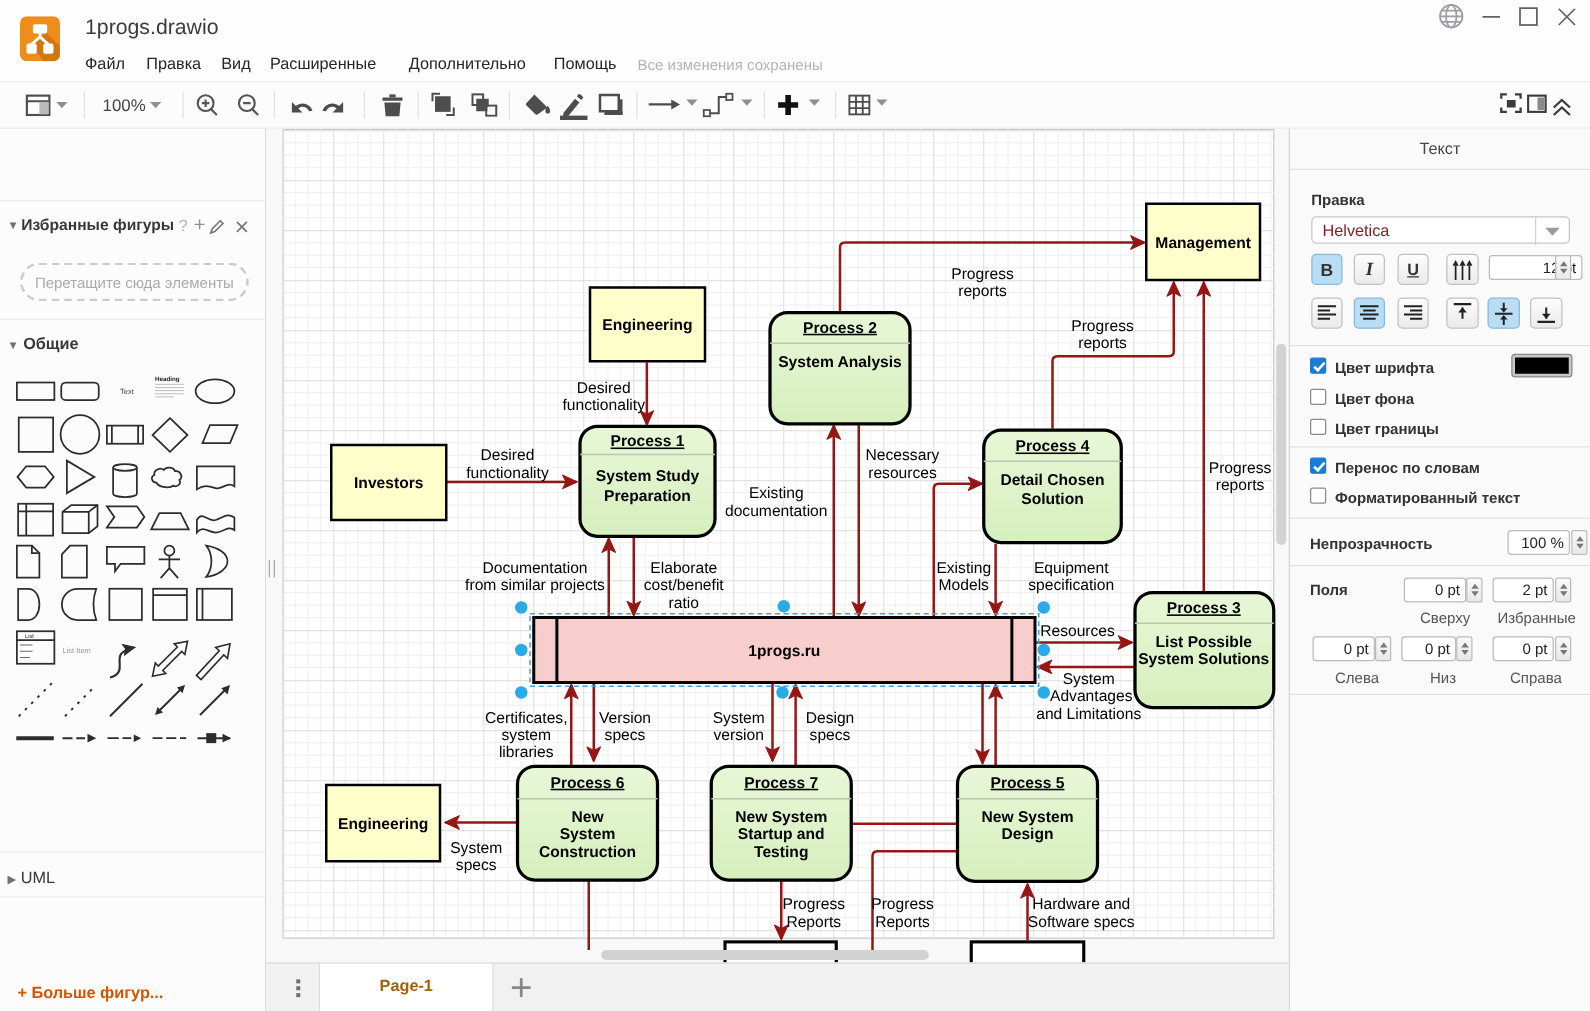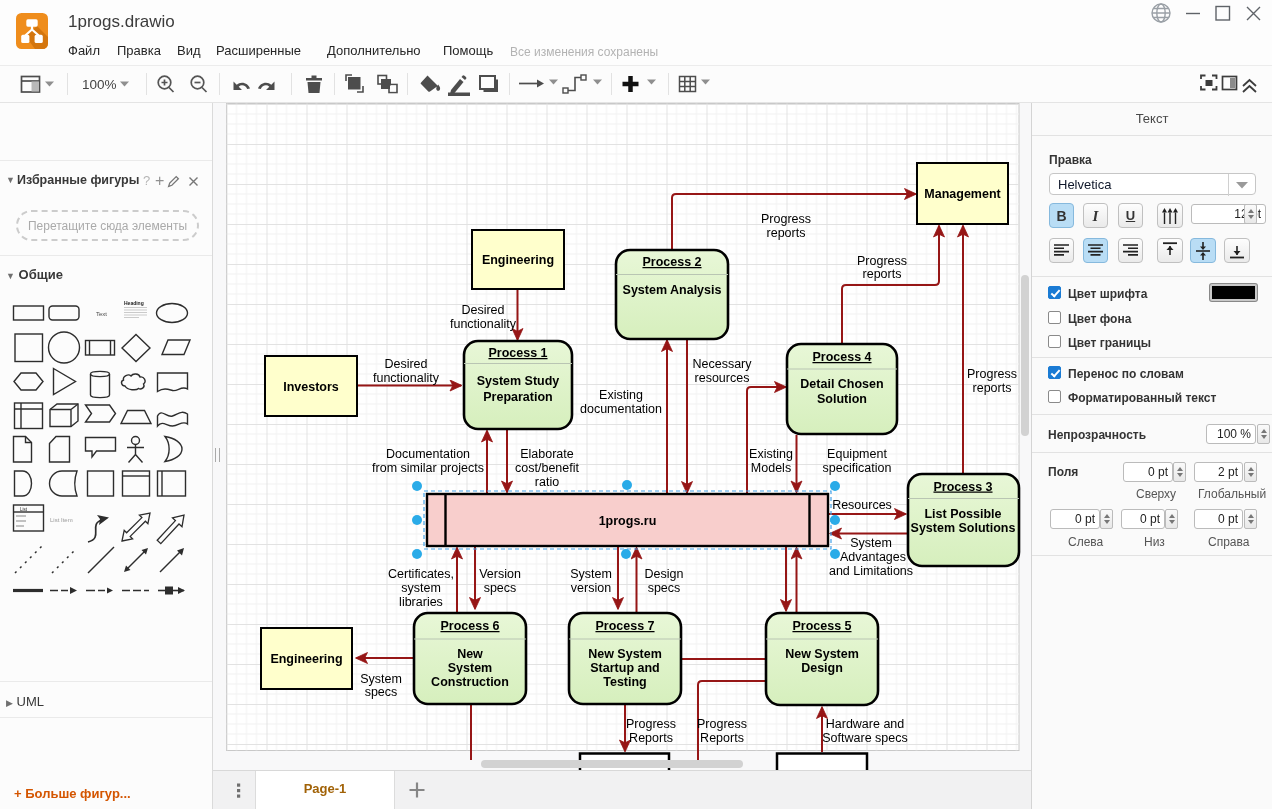--- a/index.html
+++ b/index.html
@@ -402,21 +402,21 @@
 </g>
 </svg>
 </div>
 <div class="abs" style="left:215px;top:448px;width:5px;height:14px;border-left:1.5px solid #a9a9a9;border-right:1.5px solid #a9a9a9;"></div>
 <div id="hscroll"></div>
 <div id="vscroll"></div>
 <div id="rpanel">
  <div id="rtab">Текст</div>
  <div class="rlabel" style="left:17px;top:50px;font-weight:bold;">Правка</div>
  <div class="abs" style="left:17px;top:70px;width:207px;height:22px;border:1px solid #c6c6c6;border-radius:4px;background:#fff;">
-   <span style="position:absolute;left:8px;top:3px;font-size:13px;color:#0f172a;">Helvetica</span>
+   <span style="position:absolute;left:8px;top:3px;font-size:13px;color:#7f1d1d;">Helvetica</span>
    <span style="position:absolute;right:26px;top:0;width:1px;height:22px;background:#d0d0d0;"></span>
    <svg style="position:absolute;right:7px;top:8px;" width="12" height="7" viewBox="0 0 12 7">
         <path d="M0 0h12l-6 6.5z" fill="#9a9a9a"></path>
       </svg>
  </div>
  <div class="rbtn on" style="left:17px;top:100px;"><b style="font-size:14px;line-height:24px;">B</b></div>
  <div class="rbtn" style="left:51px;top:100px;"><i style="font-family:'Liberation Serif',serif;font-size:15px;font-weight:bold;line-height:24px;">I</i></div>
  <div class="rbtn" style="left:86px;top:100px;"><span style="font-size:13px;font-weight:bold;text-decoration:underline;line-height:24px;">U</span></div>
  <div class="rbtn" style="left:125px;top:100px;width:26px;">
   <svg width="16" height="16" viewBox="0 0 16 16" style="margin-top:4px;">
@@ -487,21 +487,21 @@
  <div class="rlabel" style="left:16px;top:325px;font-weight:bold;">Непрозрачность</div>
  <div class="rinput" style="left:174px;top:321px;width:50px;">100 %</div>
  <div class="spin" style="left:225px;top:321px;"></div>
  <div class="rsep" style="top:348.5px;"></div>
  <div class="rlabel" style="left:16px;top:362px;font-weight:bold;">Поля</div>
  <div class="rinput" style="left:91px;top:359px;width:50px;">0 pt</div>
  <div class="spin" style="left:141px;top:359px;"></div>
  <div class="rinput" style="left:162px;top:359px;width:49px;">2 pt</div>
  <div class="spin" style="left:212px;top:359px;"></div>
  <div class="rsmall" style="left:104px;top:384px;">Сверху</div>
- <div class="rsmall" style="left:166px;top:384px;">Глобальный</div>
+ <div class="rsmall" style="left:166px;top:384px;">Избранные</div>
  <div class="rinput" style="left:18px;top:406px;width:50px;">0 pt</div>
  <div class="spin" style="left:68px;top:406px;"></div>
  <div class="rinput" style="left:89px;top:406px;width:44px;">0 pt</div>
  <div class="spin" style="left:133px;top:406px;"></div>
  <div class="rinput" style="left:162px;top:406px;width:49px;">0 pt</div>
  <div class="spin" style="left:212px;top:406px;"></div>
  <div class="rsmall" style="left:36px;top:432px;">Слева</div>
  <div class="rsmall" style="left:112px;top:432px;">Низ</div>
  <div class="rsmall" style="left:176px;top:432px;">Справа</div>
  <div class="rsep" style="top:452px;"></div>

